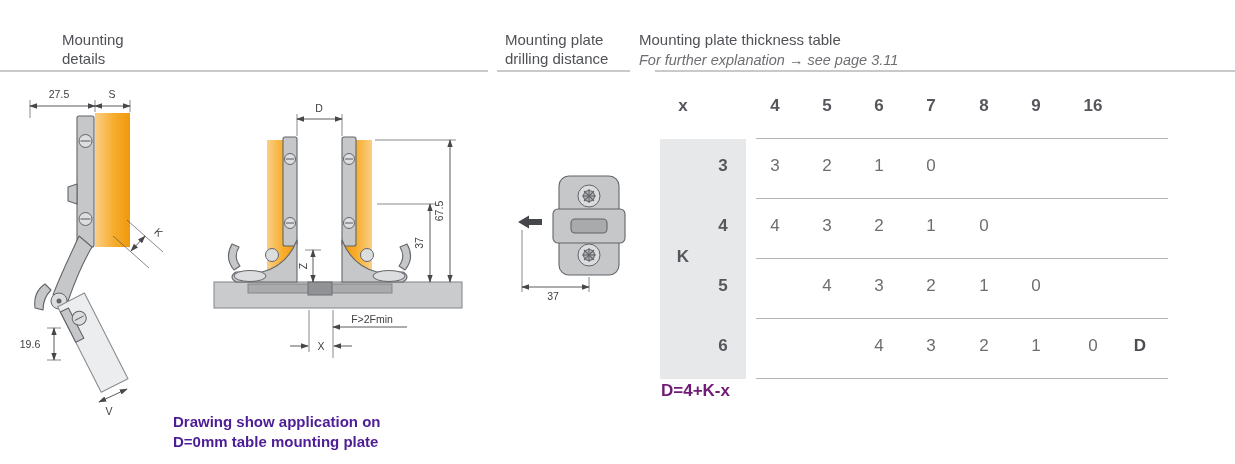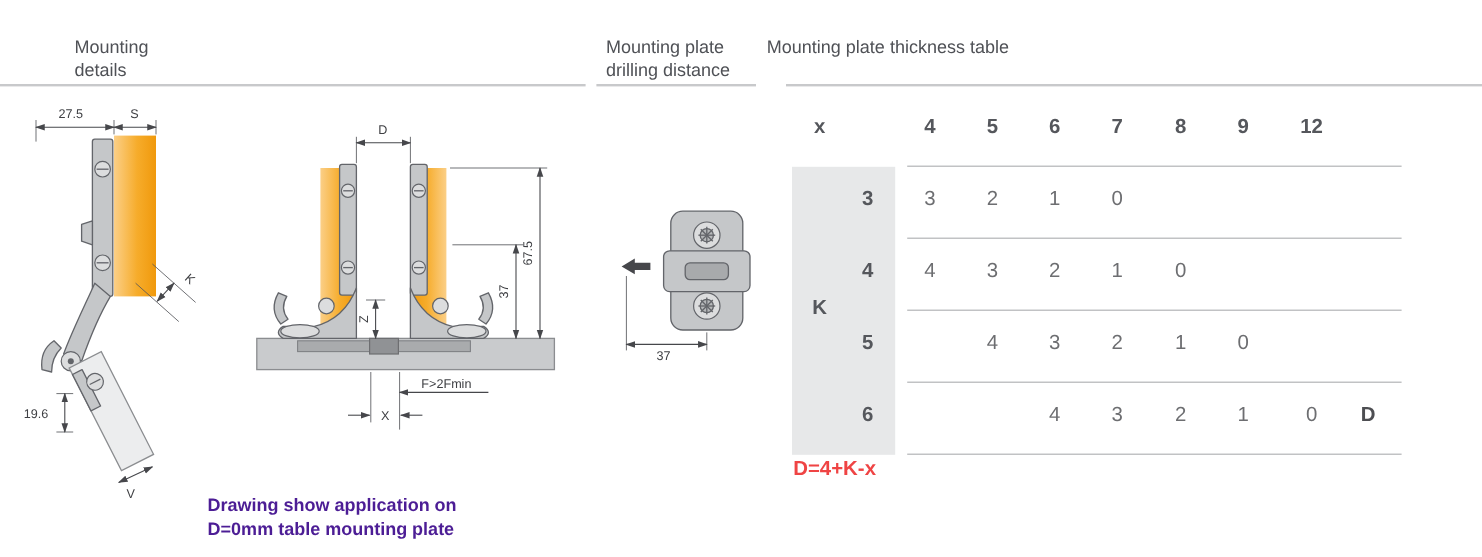--- a/index.html
+++ b/index.html
@@ -30,37 +30,38 @@
 
   .tbl{position:absolute;left:660px;top:92px;width:512px;height:300px}
   .tbl .shade{position:absolute;left:0;top:47px;width:86px;height:240px;background:#e7e8e9}
   .tbl .rline{position:absolute;left:96px;width:412px;height:1px;background:#b2b4b6}
   .tbl .hd{position:absolute;top:4px;width:44px;text-align:center;font-size:17px;font-weight:bold;color:#55575c}
   .tbl .corner{position:absolute;left:8px;top:4px;width:30px;text-align:center;font-size:17px;font-weight:bold;color:#55575c}
   .tbl .klabel{position:absolute;left:8px;top:155px;width:30px;text-align:center;font-size:17px;font-weight:bold;color:#55575c}
   .tbl .rlabel{position:absolute;left:48px;width:30px;text-align:center;font-size:17px;font-weight:bold;color:#55575c}
   .tbl .cell{position:absolute;width:44px;text-align:center;font-size:17px;color:#6d6e71}
   .tbl .dsuffix{position:absolute;left:458px;top:244px;width:44px;text-align:center;font-size:17px;font-weight:bold;color:#4d4e52}
-  .formula{position:absolute;left:661px;top:381px;font-size:17px;font-weight:bold;color:#ef4444}
+  .formula{position:absolute;left:661px;top:381px;font-size:17px;font-weight:bold;color:#701a75}
 </style>
 </head>
 <body>
 
 <div class="page">
 
   <div class="hdr" id="hdr-details">
     <div>Mounting</div>
     <div>details</div>
   </div>
   <div class="hdr" id="hdr-drill">
     <div>Mounting plate</div>
     <div>drilling distance</div>
   </div>
   <div class="hdr" id="hdr-table">
     <div>Mounting plate thickness table</div>
+    <div class="sub">For further explanation → see page 3.11</div>
   </div>
 
   <div class="rule" style="left:0;width:488px"></div>
   <div class="rule" style="left:497px;width:133px"></div>
   <div class="rule" style="left:655px;width:580px"></div>
 
   <svg id="svg-left" width="195" height="330" viewBox="0 0 195 330">
     <defs>
       <marker id="m1" viewBox="0 0 10 10" refX="9" refY="5" markerWidth="9" markerHeight="9" orient="auto-start-reverse">
         <path d="M0,1.6 L10,5 L0,8.4 Z" fill="#46474b"></path>
@@ -212,21 +213,21 @@
   </div>
 
   <div class="tbl">
     <span class="corner">x</span>
     <span class="hd" style="left:93px">4</span>
     <span class="hd" style="left:145px">5</span>
     <span class="hd" style="left:197px">6</span>
     <span class="hd" style="left:249px">7</span>
     <span class="hd" style="left:302px">8</span>
     <span class="hd" style="left:354px">9</span>
-    <span class="hd" style="left:411px">12</span>
+    <span class="hd" style="left:411px">16</span>
 
     <div class="shade"></div>
     <span class="klabel">K</span>
 
     <div class="rline" style="top:46px"></div>
     <div class="rline" style="top:106px"></div>
     <div class="rline" style="top:166px"></div>
     <div class="rline" style="top:226px"></div>
     <div class="rline" style="top:286px"></div>
 

